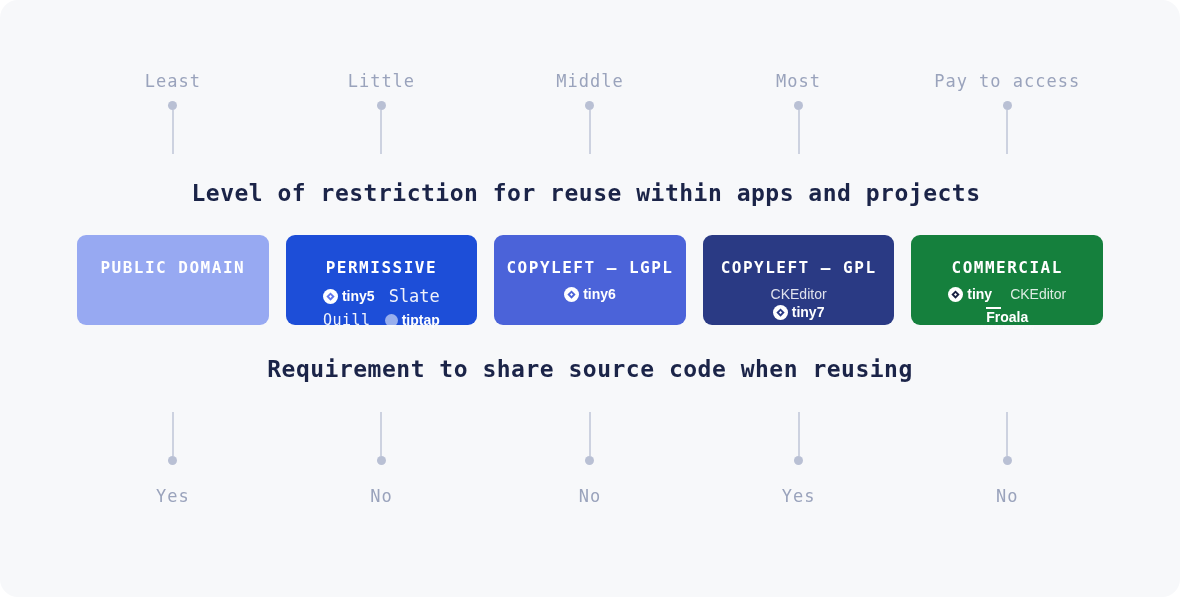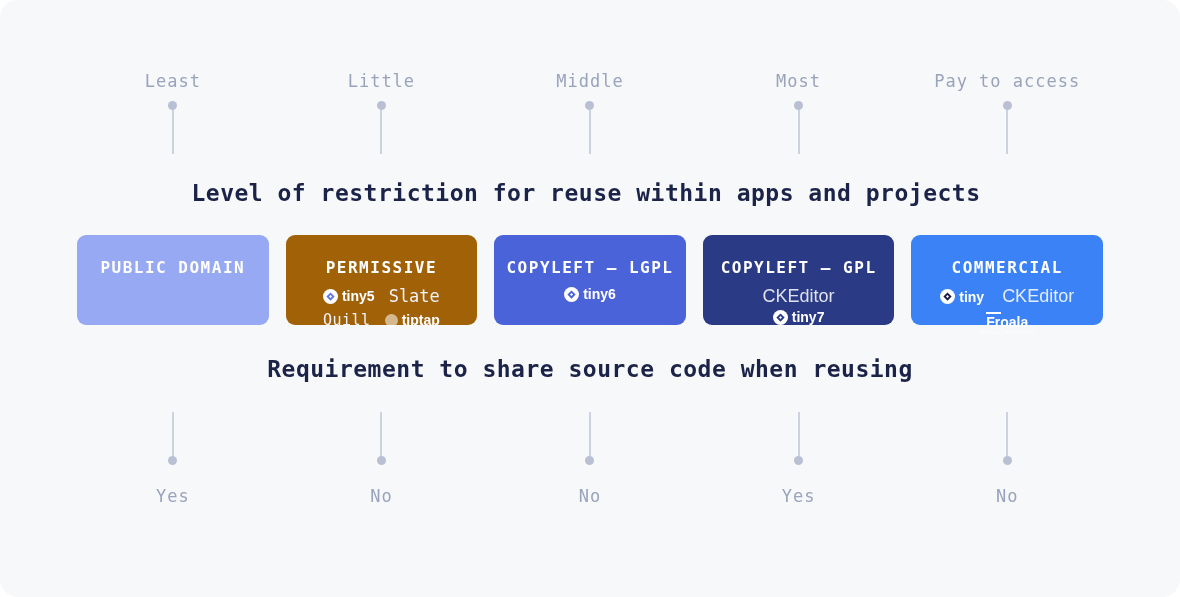--- a/index.html
+++ b/index.html
@@ -24,21 +24,21 @@
   
   .cards{margin-top:29px;}
   .card{height:90px;border-radius:9px;display:flex;flex-direction:column;align-items:center;padding-top:23px;box-sizing:border-box;}
   .card-title{color:#ffffff;font-size:16px;font-weight:700;letter-spacing:1.5px;white-space:nowrap;}
   .logo-rows{display:flex;flex-direction:column;align-items:center;gap:5px;margin-top:9px;}
   .logo-row{display:flex;align-items:center;gap:14px;}
   .logo{display:flex;align-items:center;gap:4px;color:#ffffff;font-family:"Liberation Sans",sans-serif;}
   .logo-text-bold{font-size:14px;font-weight:700;color:#fff;}
   .logo-text-reg{font-size:17px;font-weight:400;color:#f0f2fb;}
   .logo-text-light{font-size:15px;font-weight:400;color:#f0f2fb;letter-spacing:0.5px;}
-  .ck-muted{color:rgba(255,255,255,0.85);font-size:18px;}
+  .ck-muted{color:rgba(255,255,255,0.85);font-size:14px;}
   .tiny-icon{flex:0 0 auto;display:block;}
   .tiptap-dot{width:13px;height:13px;border-radius:50%;background:rgba(255,255,255,0.55);}
   .froala{display:flex;flex-direction:column;align-items:center;margin-top:2px;justify-content:center;}
   .froala-word{font-size:14px;font-weight:700;color:#fff;font-family:"Liberation Sans",sans-serif;position:relative;}
   .froala-word::before{content:"";position:absolute;left:0;top:-2px;width:15px;height:2px;background:#fff;}
   .froala-sub{font-size:4.5px;color:rgba(255,255,255,0.8);font-family:"Liberation Sans",sans-serif;letter-spacing:0.3px;}
 
   
   .bottom-axis{margin-top:30px;}
   .bottom-axis .pin-dot{margin-top:0;}
@@ -78,21 +78,21 @@
   </div>
 
   <div class="heading restriction">Level of restriction for reuse within apps and projects</div>
 
   <div class="grid cards">
 
     <div class="card" style="background-color: rgb(151, 169, 242);">
       <div class="card-title">PUBLIC DOMAIN</div>
     </div>
 
-    <div class="card" style="background-color: #a16207;">
+    <div class="card" style="background-color: #1d4ed8;">
       <div class="card-title">PERMISSIVE</div>
       <div class="logo-rows">
         <div class="logo-row">
           <span class="logo" style="color: rgb(98, 119, 238);">
             <svg class="tiny-icon" viewBox="0 0 16 16" width="15" height="15">
                 <circle cx="8" cy="8" r="8" fill="#ffffff"></circle>
                 <path d="M8 3.6 L12.4 8 L8 12.4 L3.6 8 Z M8 6.4 L6.4 8 L8 9.6 L9.6 8 Z" fill="currentColor" fill-rule="evenodd"></path>
               </svg>
             <span class="logo-text-bold">tiny5</span>
           </span>
@@ -134,21 +134,21 @@
             <svg class="tiny-icon" viewBox="0 0 16 16" width="15" height="15">
                 <circle cx="8" cy="8" r="8" fill="#ffffff"></circle>
                 <path d="M8 3.6 L12.4 8 L8 12.4 L3.6 8 Z M8 6.4 L6.4 8 L8 9.6 L9.6 8 Z" fill="currentColor" fill-rule="evenodd"></path>
               </svg>
             <span class="logo-text-bold">tiny7</span>
           </span>
         </div>
       </div>
     </div>
 
-    <div class="card" style="background-color: #3b82f6;">
+    <div class="card" style="background-color: #15803d;">
       <div class="card-title">COMMERCIAL</div>
       <div class="logo-rows">
         <div class="logo-row" style="gap:18px;">
           <span class="logo" style="color: rgb(24, 31, 66);">
             <svg class="tiny-icon" viewBox="0 0 16 16" width="15" height="15">
                 <circle cx="8" cy="8" r="8" fill="#ffffff"></circle>
                 <path d="M8 3.6 L12.4 8 L8 12.4 L3.6 8 Z M8 6.4 L6.4 8 L8 9.6 L9.6 8 Z" fill="currentColor" fill-rule="evenodd"></path>
               </svg>
             <span class="logo-text-bold">tiny</span>
           </span>

